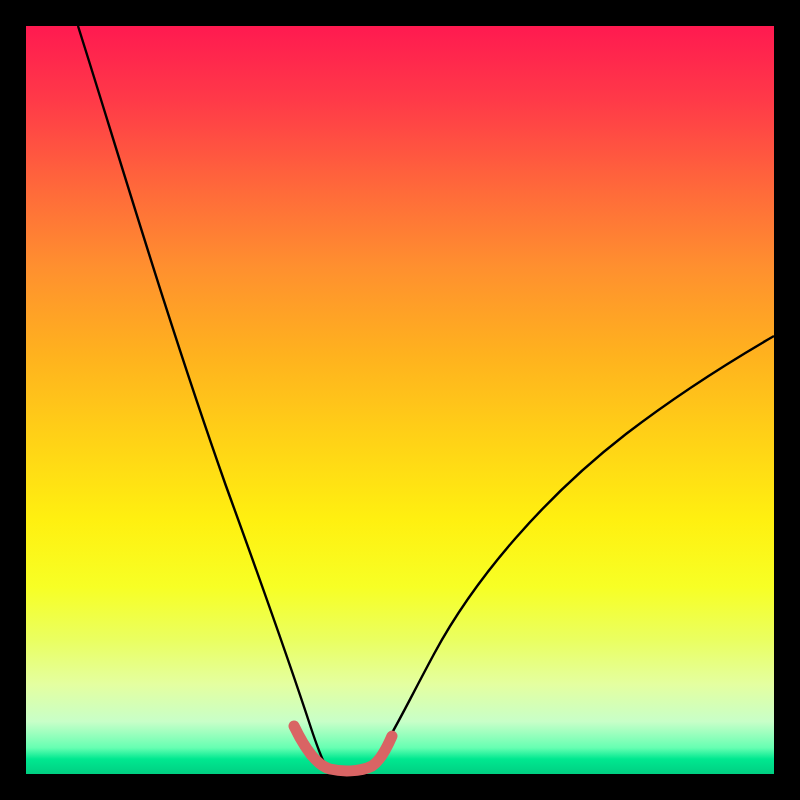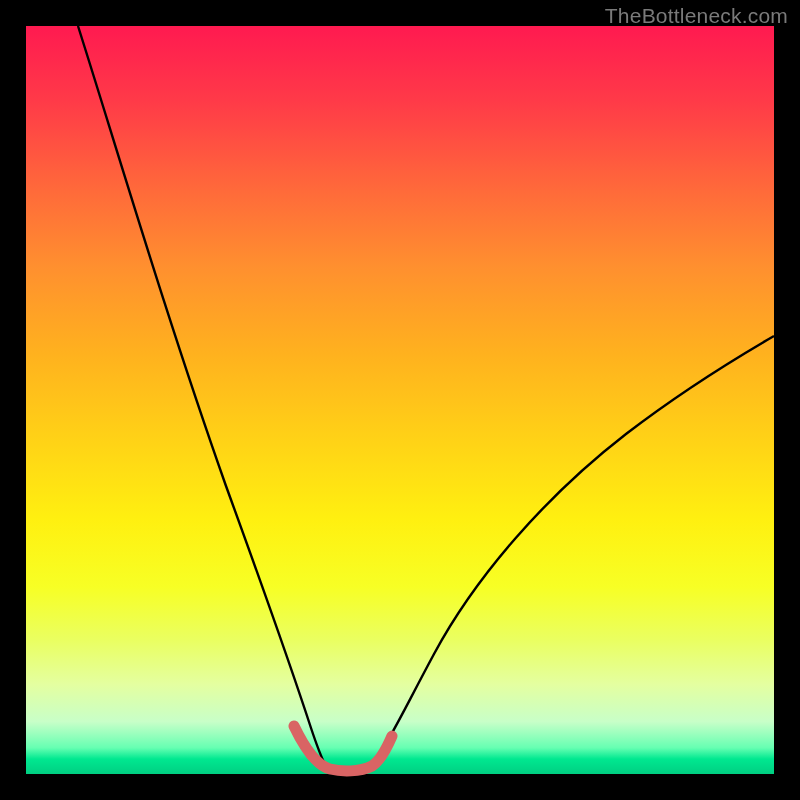--- a/index.html
+++ b/index.html
@@ -78,15 +78,14 @@
       <path d="M 300 740
                C 308 744, 318 745, 326 745
                C 334 745, 344 742, 350 733" fill="none" stroke="#000" stroke-width="2.4"></path>
       <path d="M 268 700
                C 280 725, 292 740, 304 743
                C 316 746, 334 746, 346 740
                C 354 735, 360 724, 366 710" fill="none" stroke="#d96464" stroke-width="11" stroke-linecap="round" stroke-linejoin="round"></path>
     </svg>
   </div>
 
-  <div class="watermark">TheBottleneck.com</div>
 
 </div>
 
 </body></html>

